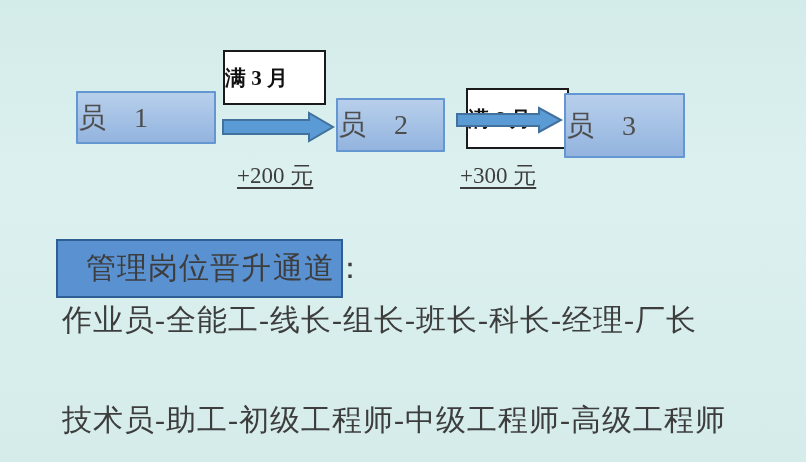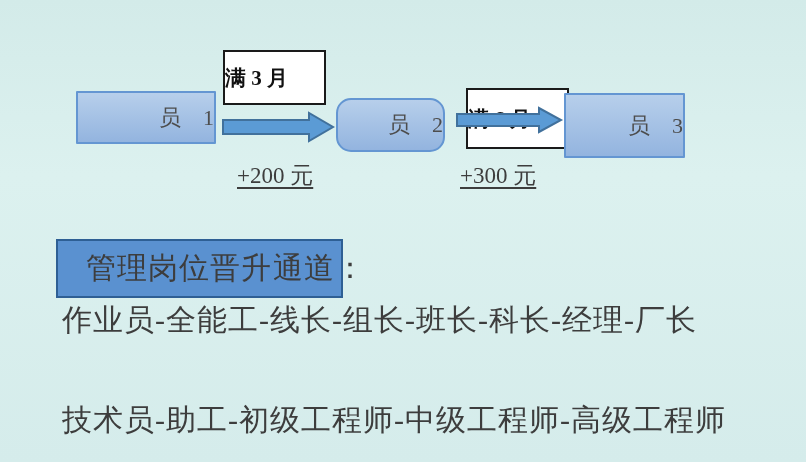--- a/index.html
+++ b/index.html
@@ -9,27 +9,27 @@
     overflow:hidden;
     background:linear-gradient(180deg,var(--background-top) 0%,var(--background-mid) 38%,var(--background-bottom) 100%);
     font-family:"Liberation Serif","DejaVu Serif",serif;
   }
   .stage{
     position:absolute;
     background:linear-gradient(180deg,var(--stage-fill-top) 0%,var(--stage-fill-bottom) 100%);
     border:2px solid var(--stage-border);
     border-radius:1px;
     box-sizing:border-box;
-    display:flex;align-items:center;justify-content:flex-end;
+    display:flex;align-items:center;justify-content:flex-start;
     color:var(--stage-text);
-    font-size:22px;
+    font-size:28px;
     white-space:pre;
   }
   .stage1{left:76px;top:91px;width:140px;height:53px;}
-  .stage2{left:336px;top:98px;width:109px;height:54px;border-radius:15px;}
+  .stage2{left:336px;top:98px;width:109px;height:54px;}
   .stage3{left:564px;top:93px;width:121px;height:65px;}
   .cond{
     position:absolute;
     background:var(--condition-fill);
     border:2px solid var(--condition-border);
     box-sizing:border-box;
     display:flex;align-items:center;justify-content:flex-start;
     color:var(--condition-text);
     font-size:21px;font-weight:bold;
     white-space:pre;

